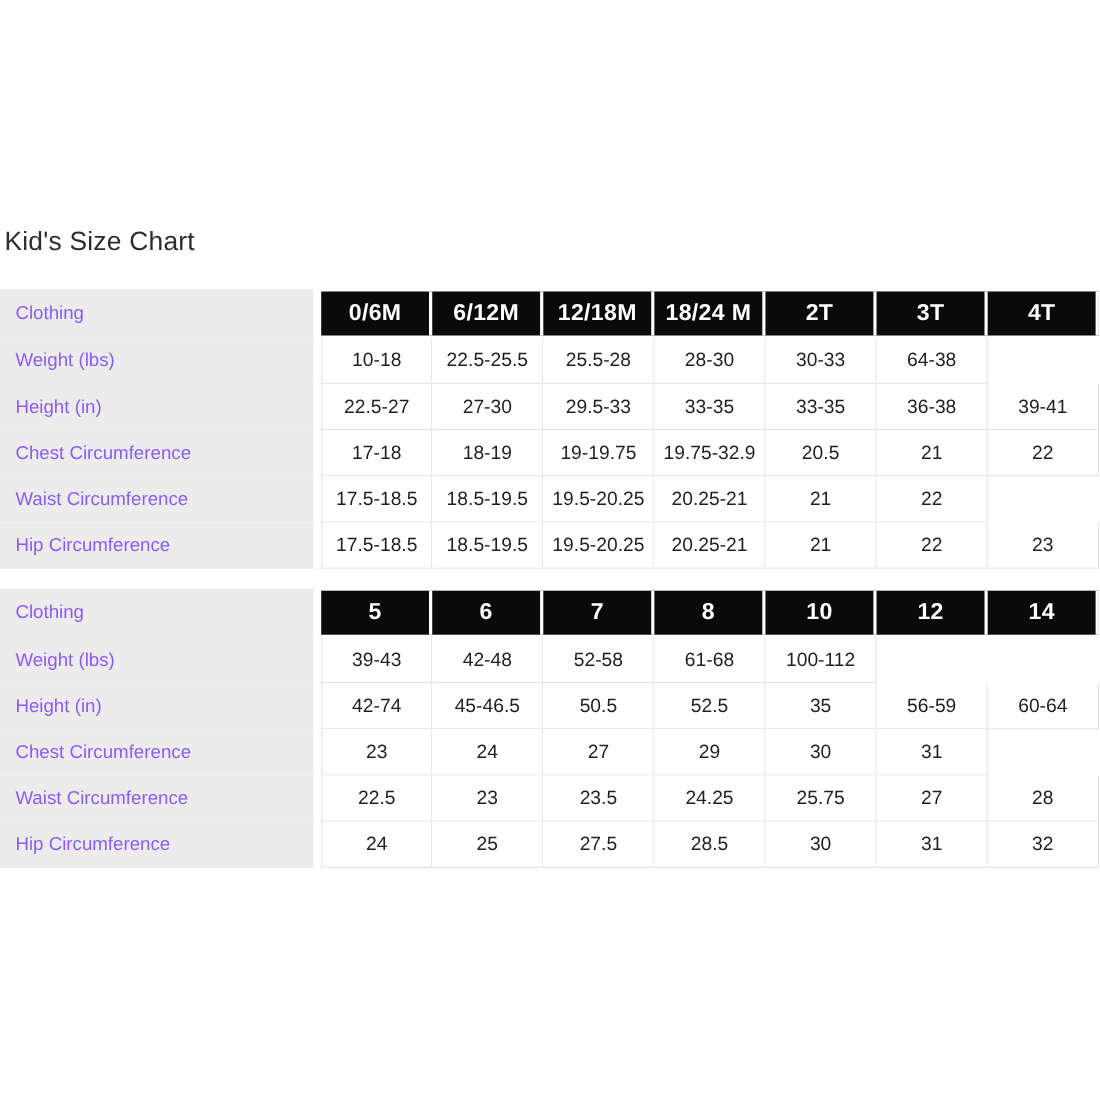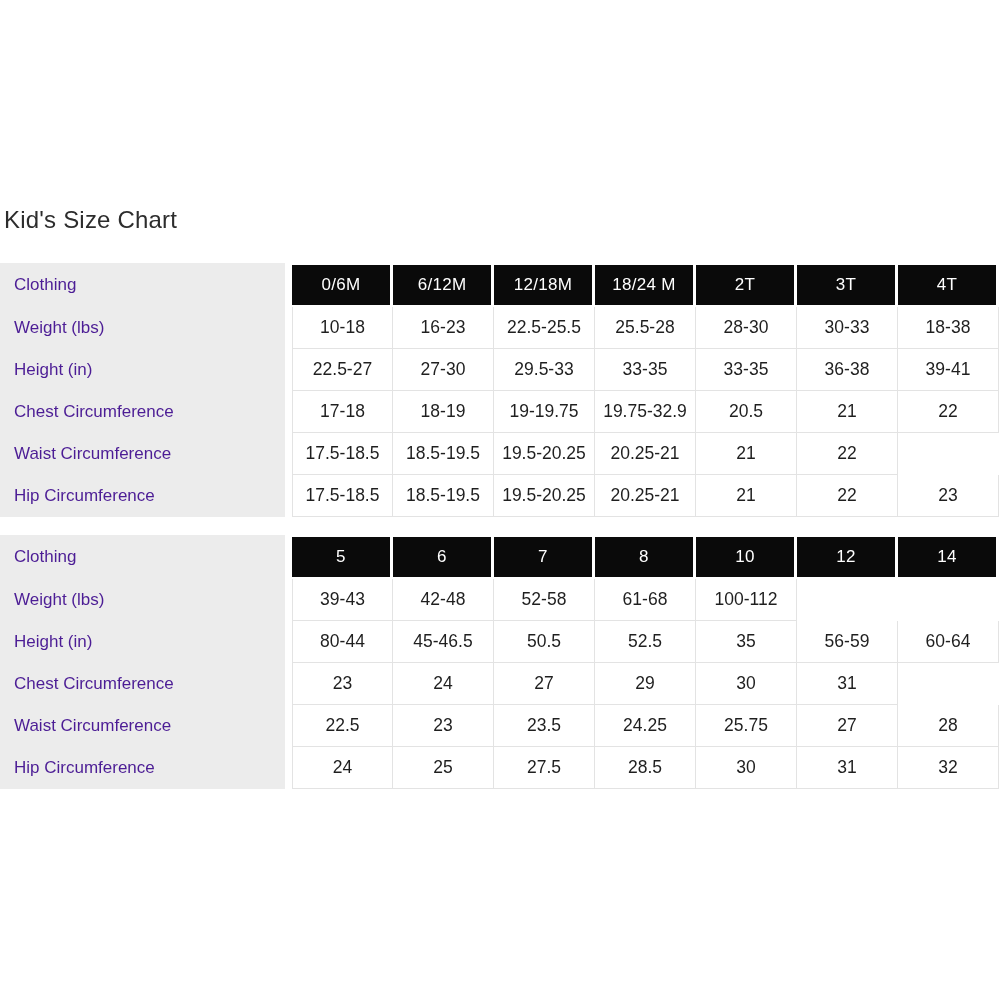--- a/index.html
+++ b/index.html
@@ -52,42 +52,42 @@
 
   .header-row .size-cell {
     align-self: center;
     height: 40px;
     background: #0a0a0a;
     color: #ffffff;
     border-right: 3px solid #ffffff;
     display: flex;
     align-items: center;
     justify-content: center;
-    font-size: 17px;
-    font-weight: 400;
+    font-size: 21px;
+    font-weight: 700;
     letter-spacing: 0.3px;
   }
 
   .value-cell {
     background: #ffffff;
     border-right: 1px solid #e3e3e3;
     border-bottom: 1px solid #e3e3e3;
     display: flex;
     align-items: center;
     justify-content: center;
     font-size: 17.5px;
     color: #1f1f1f;
     white-space: nowrap;
   }
   .t-row.data-row:first-of-type .value-cell { border-top: 1px solid #e3e3e3; }
   .data-row .value-cell:nth-child(2) { border-left: 1px solid #e3e3e3; }
 </style>
 <style>
   .header-row .size-cell { background:#0a0a0a; color:#ffffff; }
-  .label-cell { background:#ececec; color:#4c1d95; }
+  .label-cell { background:#ececec; color:#8b5cf6; }
   .value-cell { color:#1f1f1f; border-color:#e3e3e3; }
 </style></head>
 <body>
 
 <div class="page">
 
   <h1 class="page-title">Kid's Size Chart</h1>
 
   <div id="table-0" class="sizes-table">
       <div class="t-row header-row">
@@ -96,26 +96,25 @@
         <div class="size-cell">6/12M</div>
         <div class="size-cell">12/18M</div>
         <div class="size-cell">18/24 M</div>
         <div class="size-cell">2T</div>
         <div class="size-cell">3T</div>
         <div class="size-cell">4T</div>
       </div>
       <div class="t-row data-row">
         <div class="label-cell">Weight (lbs)</div>
         <div class="value-cell">10-18</div>
-        <div class="value-cell">16-23</div>
         <div class="value-cell">22.5-25.5</div>
         <div class="value-cell">25.5-28</div>
         <div class="value-cell">28-30</div>
         <div class="value-cell">30-33</div>
-        <div class="value-cell">18-38</div>
+        <div class="value-cell">64-38</div>
       </div>
       <div class="t-row data-row">
         <div class="label-cell">Height (in)</div>
         <div class="value-cell">22.5-27</div>
         <div class="value-cell">27-30</div>
         <div class="value-cell">29.5-33</div>
         <div class="value-cell">33-35</div>
         <div class="value-cell">33-35</div>
         <div class="value-cell">36-38</div>
         <div class="value-cell">39-41</div>
@@ -165,21 +164,21 @@
       <div class="t-row data-row">
         <div class="label-cell">Weight (lbs)</div>
         <div class="value-cell">39-43</div>
         <div class="value-cell">42-48</div>
         <div class="value-cell">52-58</div>
         <div class="value-cell">61-68</div>
         <div class="value-cell">100-112</div>
       </div>
       <div class="t-row data-row">
         <div class="label-cell">Height (in)</div>
-        <div class="value-cell">80-44</div>
+        <div class="value-cell">42-74</div>
         <div class="value-cell">45-46.5</div>
         <div class="value-cell">50.5</div>
         <div class="value-cell">52.5</div>
         <div class="value-cell">35</div>
         <div class="value-cell">56-59</div>
         <div class="value-cell">60-64</div>
       </div>
       <div class="t-row data-row">
         <div class="label-cell">Chest Circumference</div>
         <div class="value-cell">23</div>

